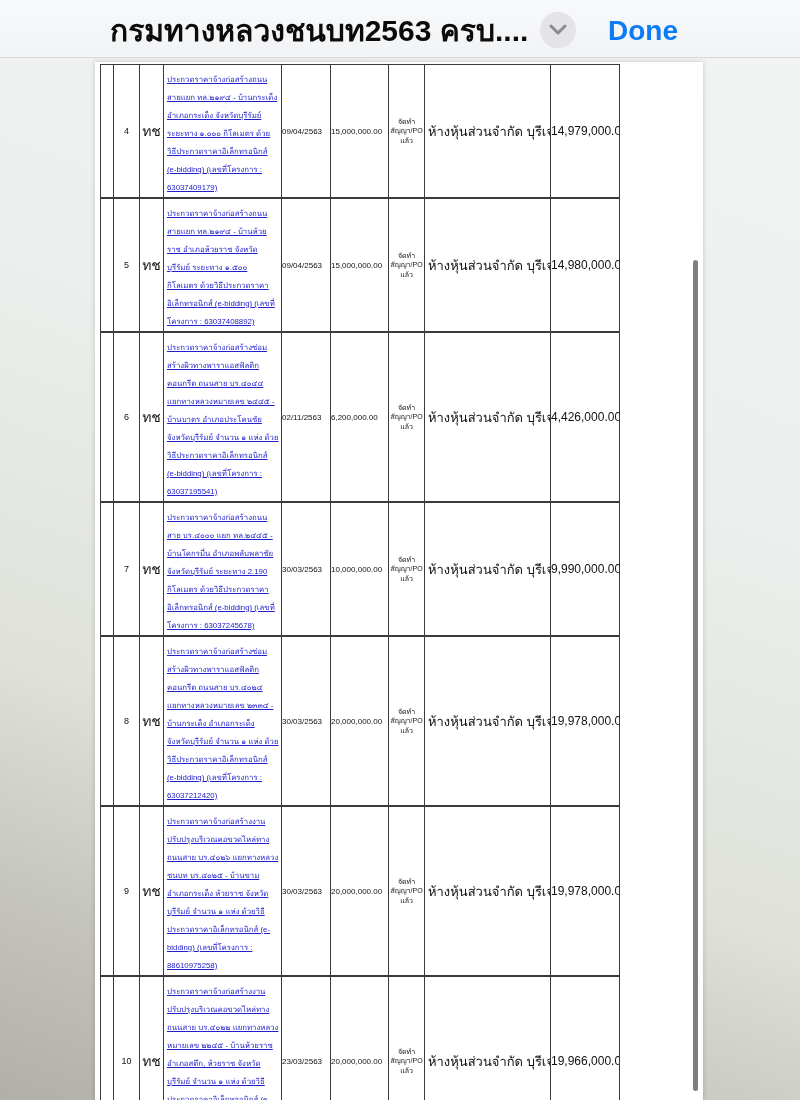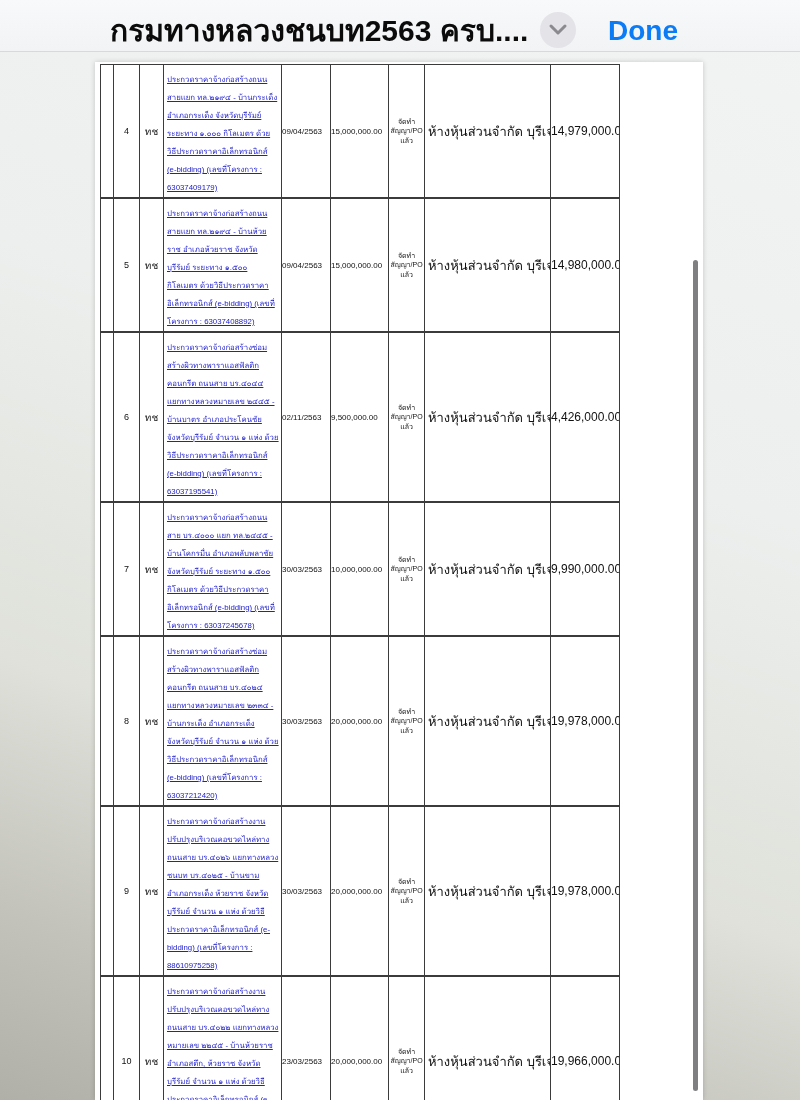--- a/index.html
+++ b/index.html
@@ -5,21 +5,21 @@
   * { margin:0; padding:0; box-sizing:border-box; }
   html,body { width:800px; height:1100px; overflow:hidden; }
   body {
     font-family:"Liberation Sans", sans-serif;
     background:linear-gradient(200deg,#f2f4f3 0%,#ecefed 38%,#dfe1da 68%,#c3c3bb 86%,#b0b0a8 100%);
     position:relative;
   }
 
   
   .topbar {
-    position:absolute; left:0; top:0; width:800px; height:52px;
+    position:absolute; left:0; top:0; width:800px; height:58px;
     background:linear-gradient(#f8f9fa,#f2f3f5);
     border-bottom:1px solid #d9d9dc;
     z-index:30;
   }
   .doc-title {
     position:absolute; left:110px; top:0; width:430px; height:62px;
     line-height:62px; font-size:30px; font-weight:700; color:#0b0b0c;
     white-space:nowrap; overflow:hidden;
   }
   .chev-btn {
@@ -45,21 +45,21 @@
     border-collapse:collapse; table-layout:fixed;
   }
   table.grid td {
     border:1px solid #3b3b3b;
     vertical-align:middle;
     color:#111;
     overflow:hidden;
   }
   table.grid tr.data-row td { border-bottom-width:2px; }
   td.c-no     { text-align:center; font-size:9px; }
-  td.c-agency { text-align:center; font-size:10px; }
+  td.c-agency { text-align:center; font-size:14px; }
   td.c-link   { padding:3px 2px 3px 3px;margin-left:44px; }
   td.c-link a {
     color:#2020cb; font-size:7.8px; line-height:1.33;
     text-decoration:underline; word-break:break-word;
   }
   td.c-date   { text-align:left; font-size:8px; }
   td.c-budget { text-align:left; font-size:8px; padding-right:3px; white-space:nowrap; }
   td.c-status { text-align:center; font-size:7px; line-height:1.3; white-space:pre-line; }
   td.c-vendor { font-size:13px; padding-left:3px; white-space:nowrap; }
   td.c-amount { text-align:right; font-size:12px; padding-right:4px; white-space:nowrap; }
@@ -124,32 +124,32 @@
 แล้ว</td>
     <td class="c-vendor">ห้างหุ้นส่วนจำกัด บุรีเจริญคอน</td>
     <td class="c-amount">14,980,000.00</td>
   </tr>
         <tr class="data-row">
     <td></td>
     <td class="c-no">6</td>
     <td class="c-agency">ทช</td>
     <td class="c-link"><a href="#">ประกวดราคาจ้างก่อสร้างซ่อมสร้างผิวทางพาราแอสฟัลติกคอนกรีต ถนนสาย บร.๔๐๔๔ แยกทางหลวงหมายเลข ๒๔๔๕ - บ้านบาตร อำเภอประโคนชัย จังหวัดบุรีรัมย์ จำนวน ๑ แห่ง ด้วยวิธีประกวดราคาอิเล็กทรอนิกส์ (e-bidding) (เลขที่โครงการ : 63037195541)</a></td>
     <td class="c-date">02/11/2563</td>
-    <td class="c-budget">9,500,000.00</td>
+    <td class="c-budget">6,200,000.00</td>
     <td class="c-status">จัดทำ
 สัญญา/PO
 แล้ว</td>
     <td class="c-vendor">ห้างหุ้นส่วนจำกัด บุรีเจริญคอน</td>
     <td class="c-amount">4,426,000.00</td>
   </tr>
         <tr class="data-row">
     <td></td>
     <td class="c-no">7</td>
     <td class="c-agency">ทช</td>
-    <td class="c-link"><a href="#">ประกวดราคาจ้างก่อสร้างถนนสาย บร.๔๐๐๐ แยก ทล.๒๔๔๕ - บ้านโคกรมื่น อำเภอพลับพลาชัย จังหวัดบุรีรัมย์ ระยะทาง ๑.๕๐๐ กิโลเมตร ด้วยวิธีประกวดราคาอิเล็กทรอนิกส์ (e-bidding) (เลขที่โครงการ : 63037245678)</a></td>
+    <td class="c-link"><a href="#">ประกวดราคาจ้างก่อสร้างถนนสาย บร.๔๐๐๐ แยก ทล.๒๔๔๕ - บ้านโคกรมื่น อำเภอพลับพลาชัย จังหวัดบุรีรัมย์ ระยะทาง 2.190 กิโลเมตร ด้วยวิธีประกวดราคาอิเล็กทรอนิกส์ (e-bidding) (เลขที่โครงการ : 63037245678)</a></td>
     <td class="c-date">30/03/2563</td>
     <td class="c-budget">10,000,000.00</td>
     <td class="c-status">จัดทำ
 สัญญา/PO
 แล้ว</td>
     <td class="c-vendor">ห้างหุ้นส่วนจำกัด บุรีเจริญคอน</td>
     <td class="c-amount">9,990,000.00</td>
   </tr>
         <tr class="data-row">
     <td></td>

